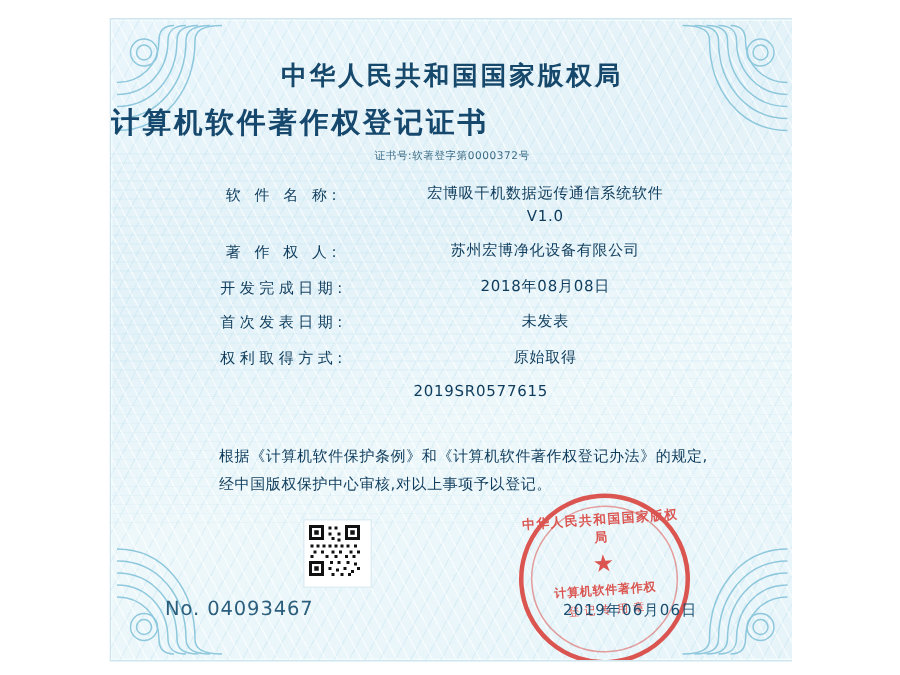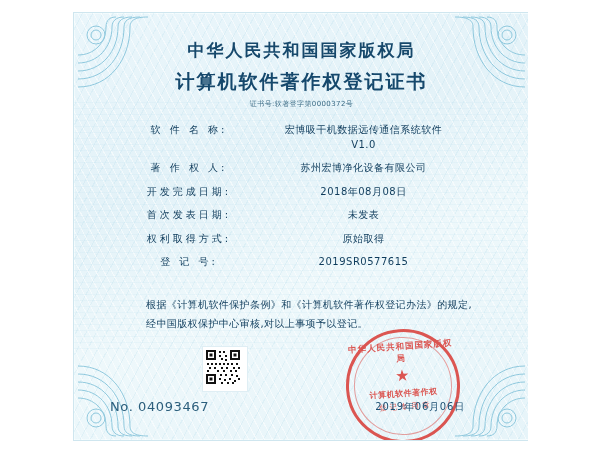--- a/index.html
+++ b/index.html
@@ -71,21 +71,20 @@
     text-align: center;
     font-family: "DejaVu Sans", sans-serif;
     font-size: 17px;
     font-weight: bold;
     color: #16486b;
     letter-spacing: 2px;
   }
   .title-sub {
     position: absolute;
     top: 56px; left: 0; right: 0;
-    text-align: center;
     font-size: 19px;
     font-weight: bold;
     color: #15486c;
     letter-spacing: 2px;
   }
   .cert-no {
     position: absolute;
     top: 86px; left: 0; right: 0;
     text-align: center;
     font-size: 7px;
@@ -313,21 +312,20 @@
           <div class="fvalue">未发表</div>
         </div>
 
         <div class="frow">
           <div class="flabel">权利取得方式:</div>
           <div class="fvalue">原始取得</div>
         </div>
 
 
         <div class="frow">
-          <div class="flabel">登 记 号:</div>
           <div class="fvalue">2019SR0577615</div>
         </div>
 
       </div>
 
       <div class="para">根据《计算机软件保护条例》和《计算机软件著作权登记办法》的规定,经中国版权保护中心审核,对以上事项予以登记。</div>
 
       <div class="qr">
         <svg width="36" height="36" viewBox="0 0 36 36" xmlns="http://www.w3.org/2000/svg">
           <rect width="36" height="36" fill="#ffffff"></rect>

